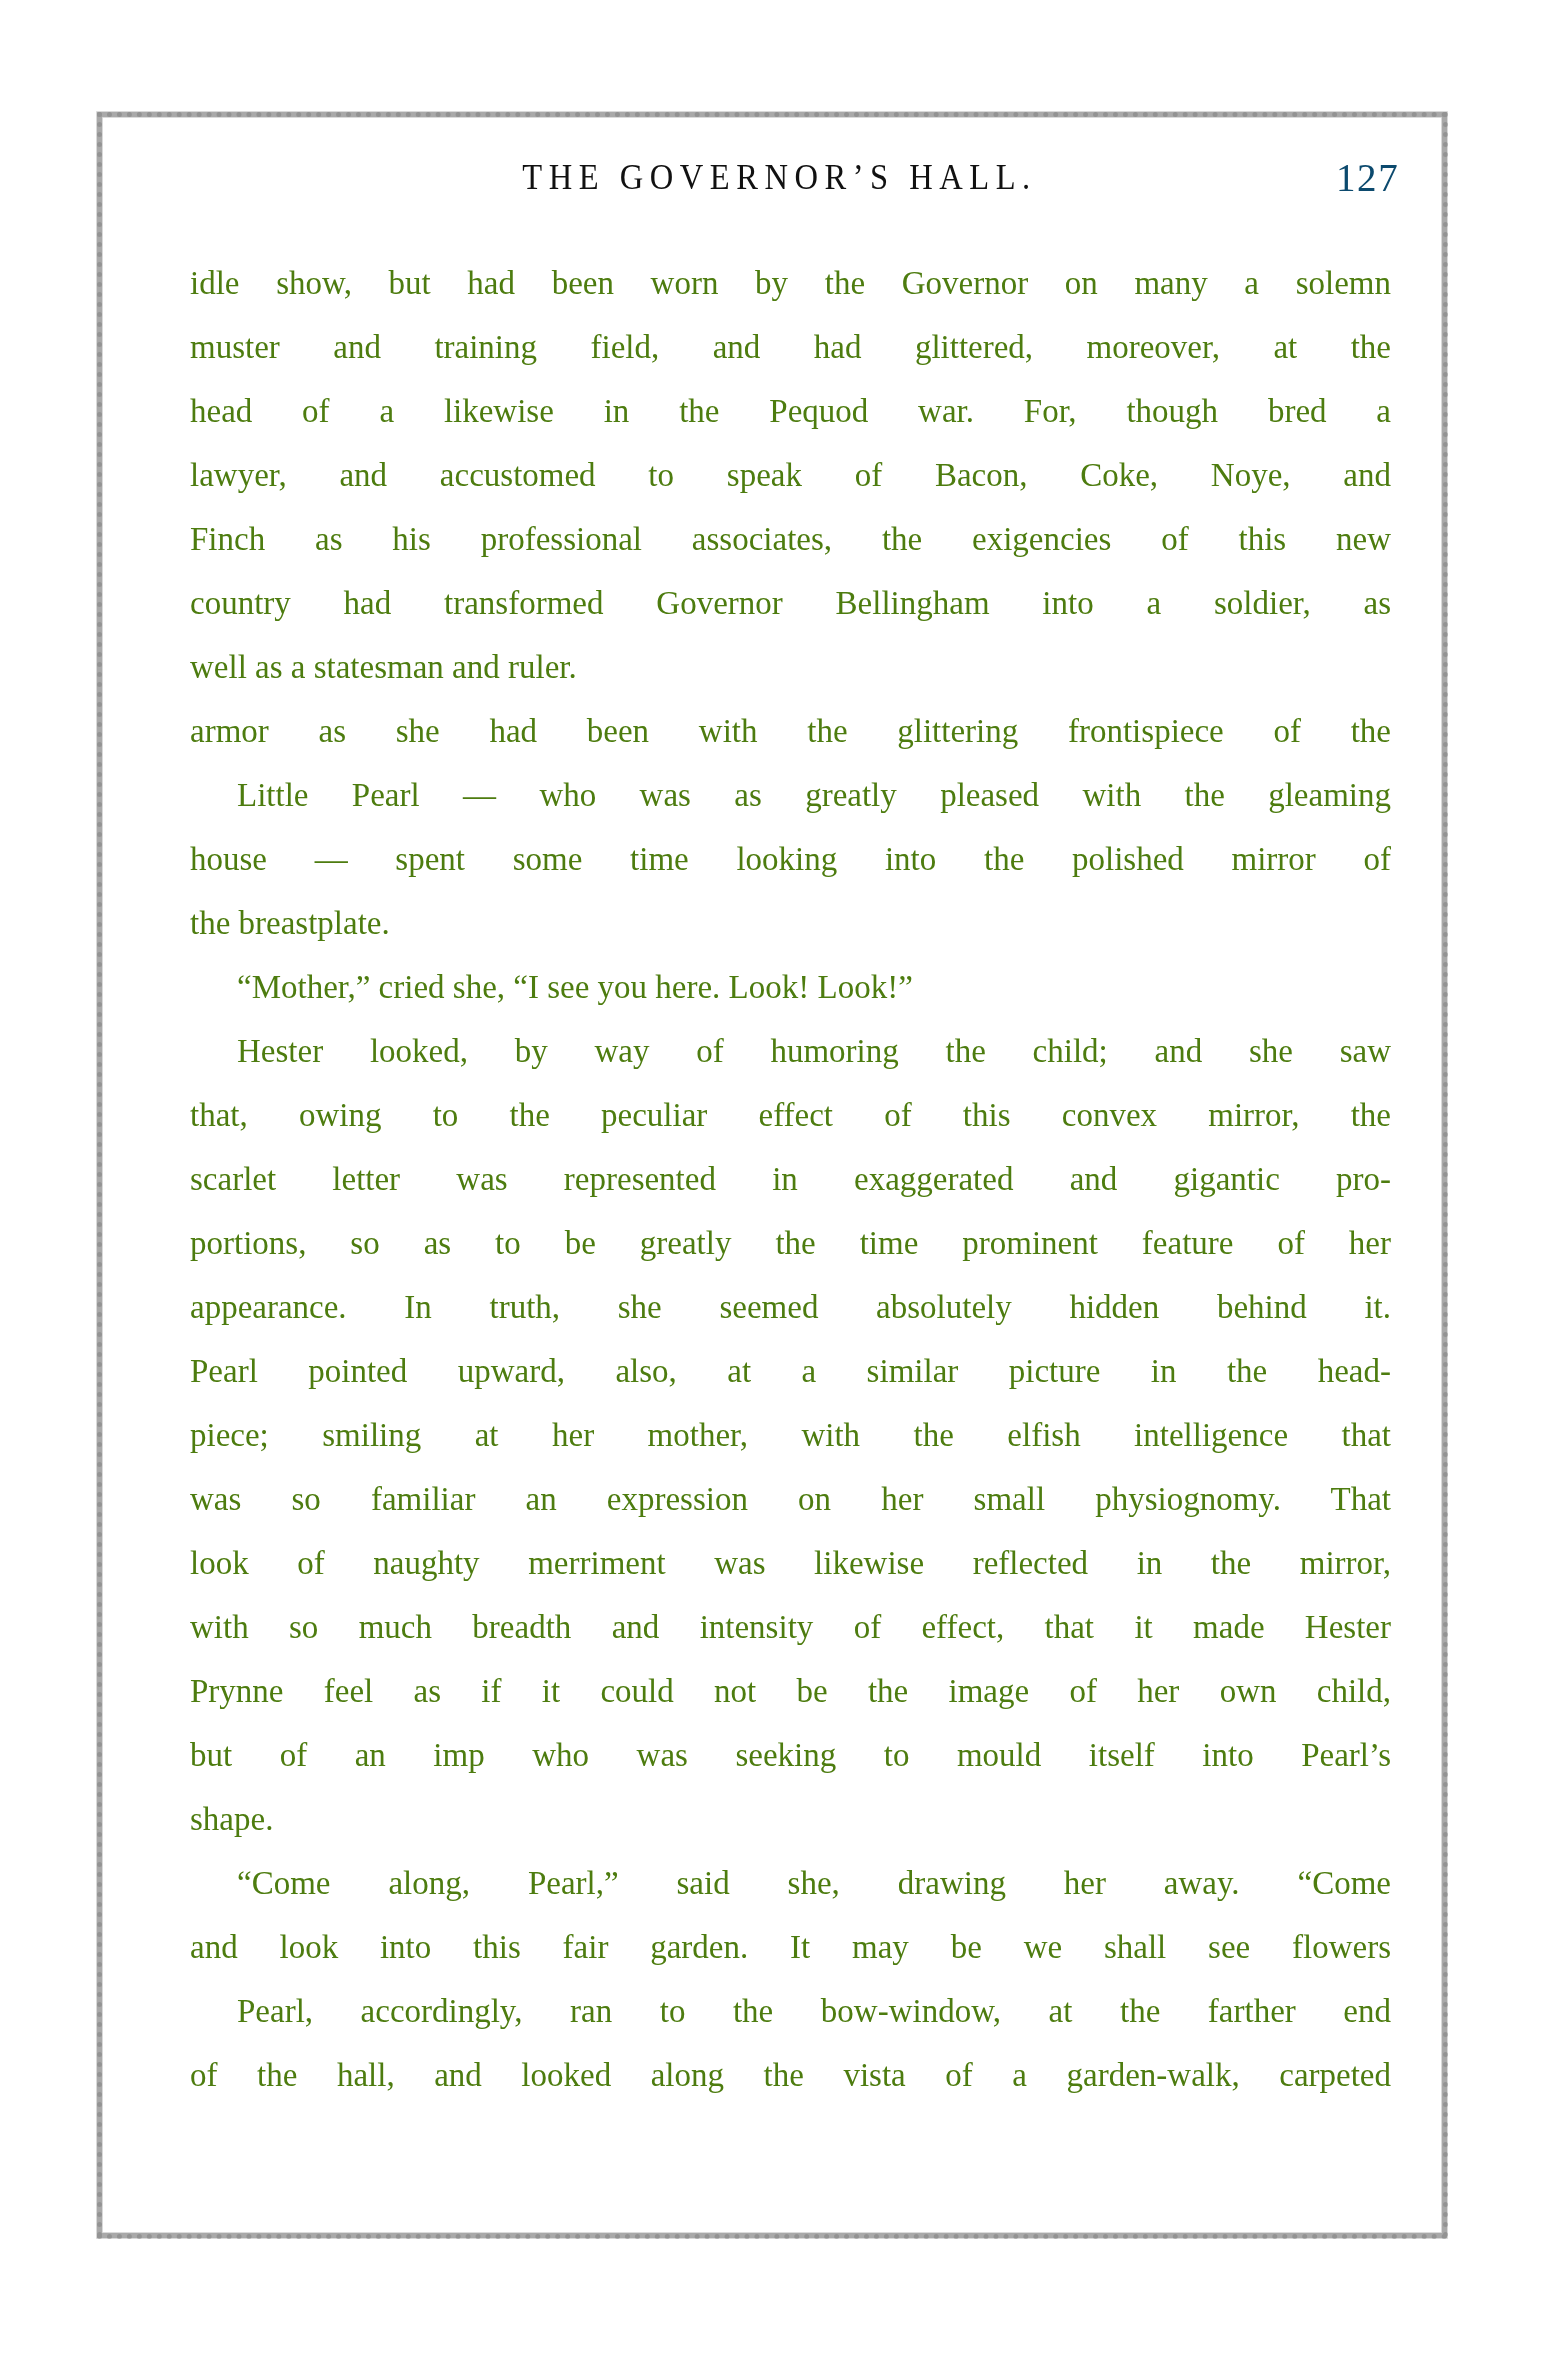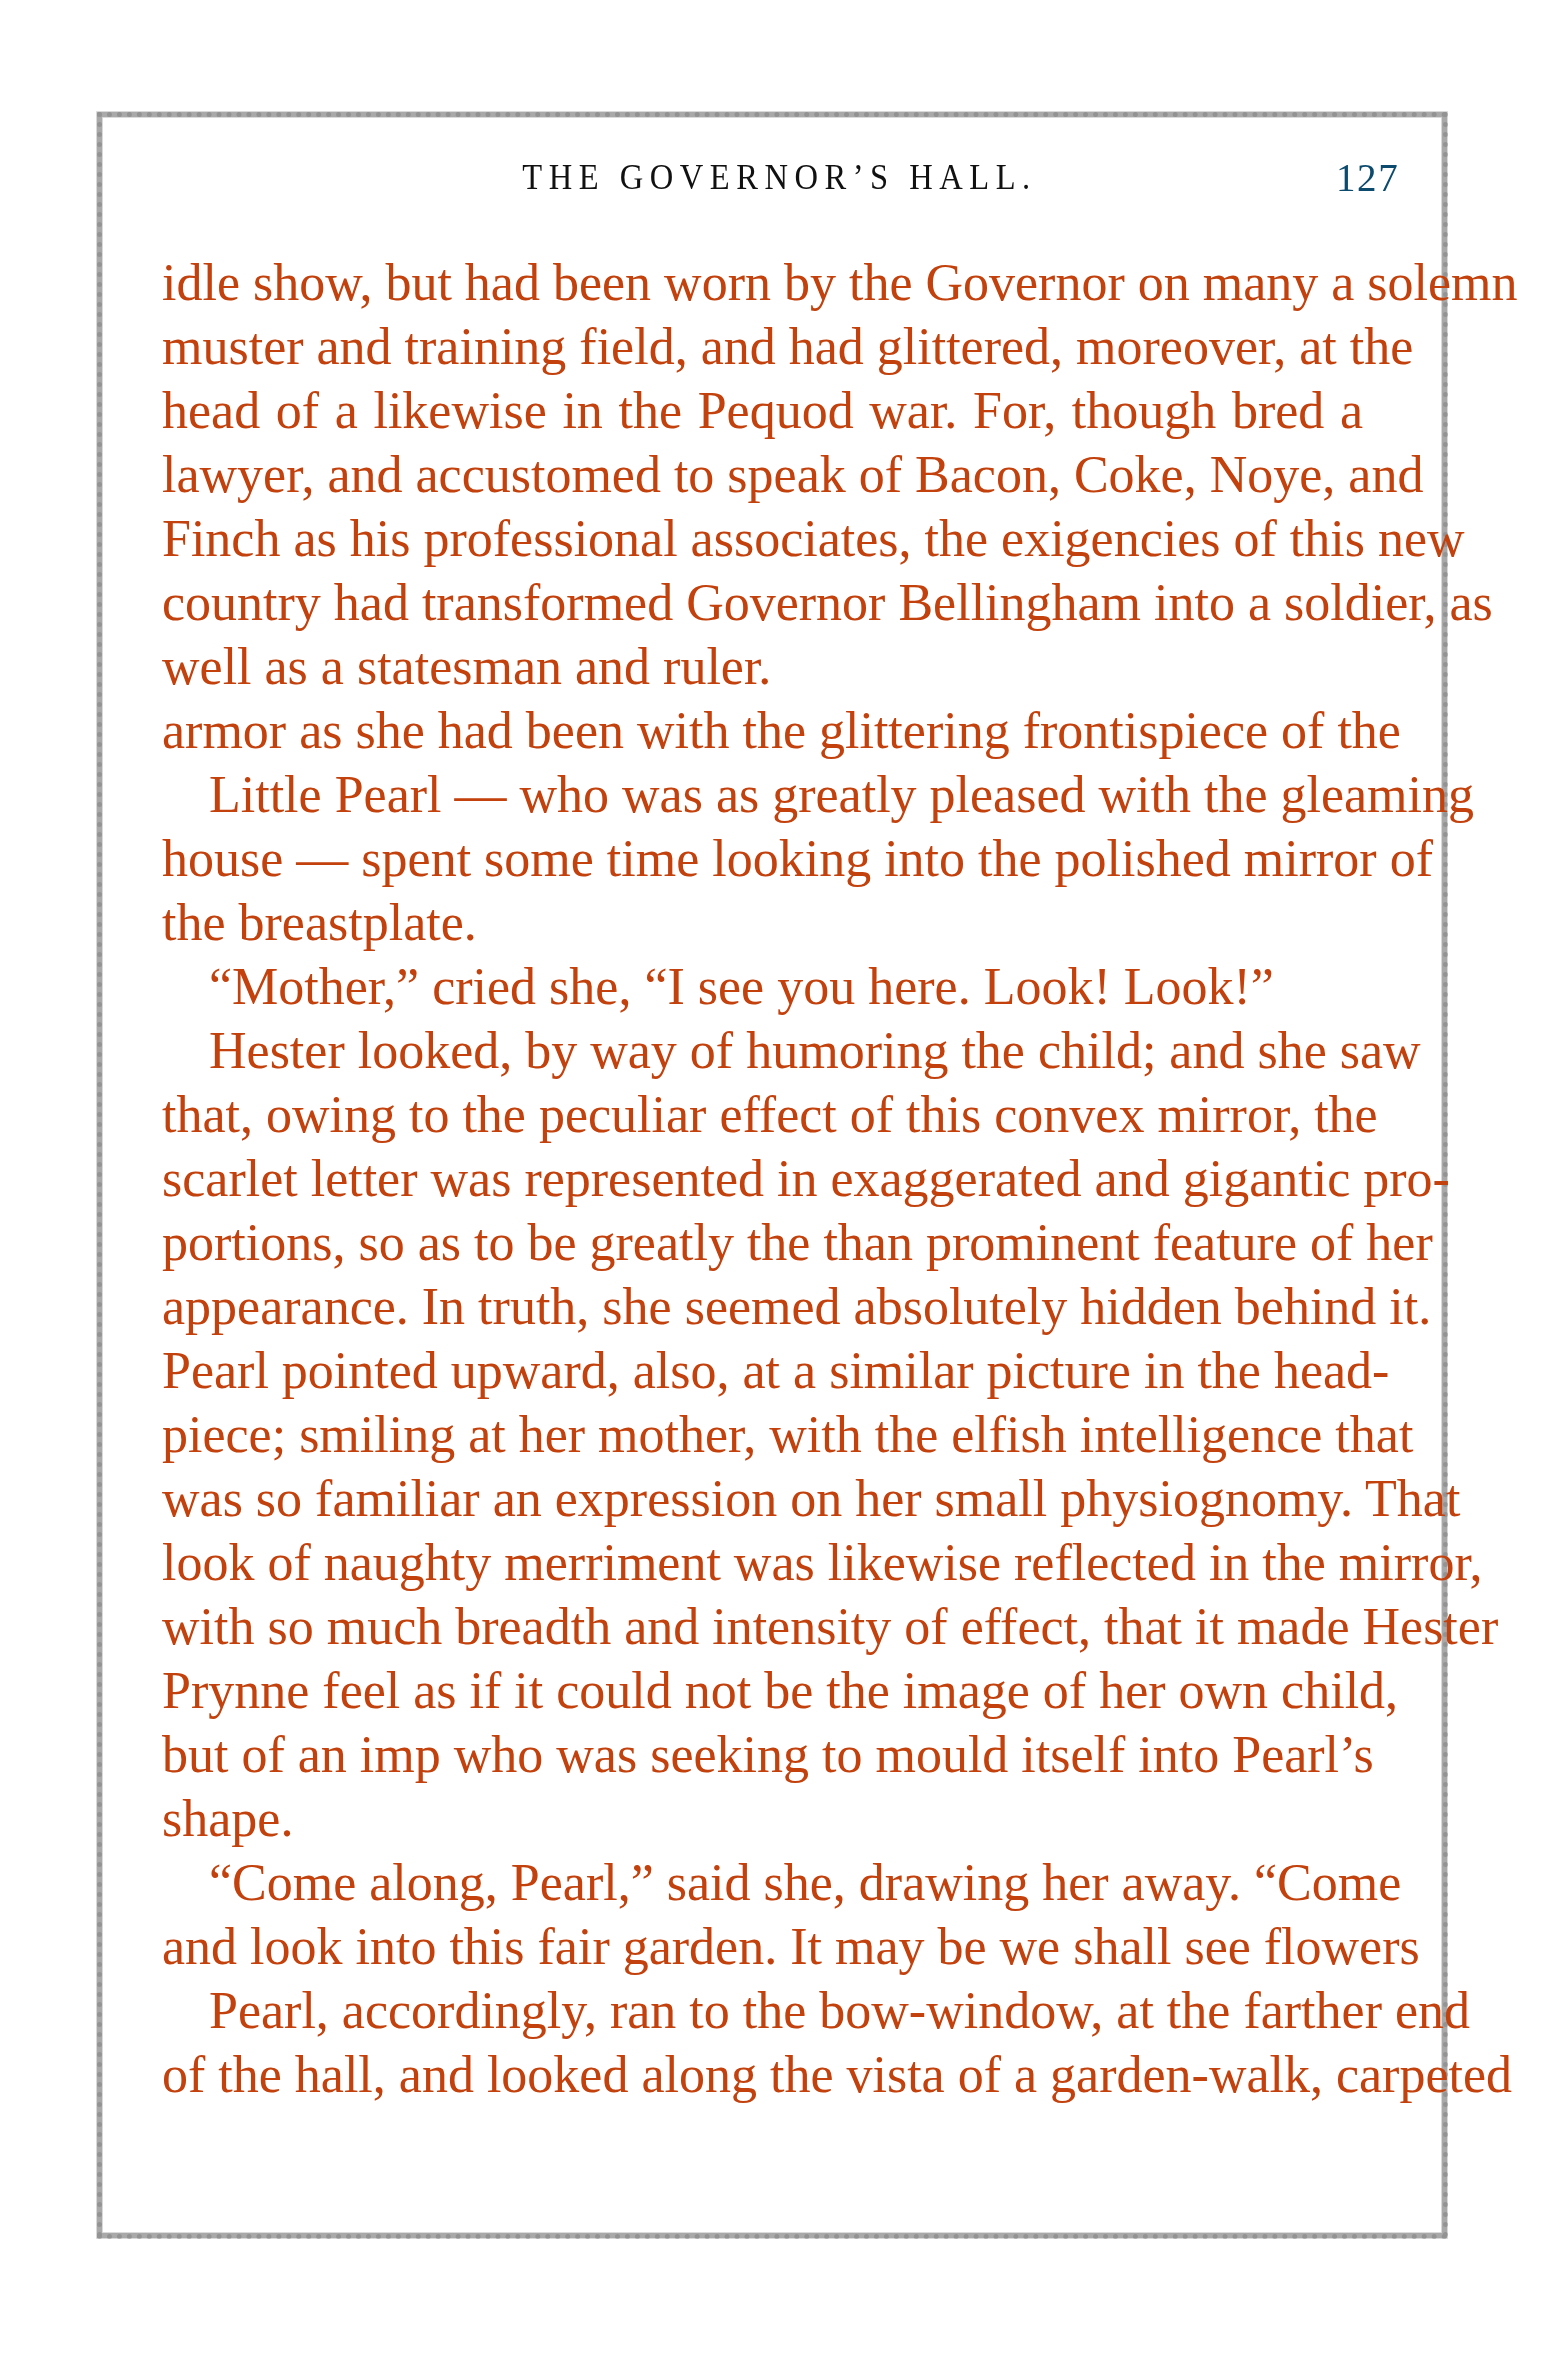--- a/index.html
+++ b/index.html
@@ -22,23 +22,23 @@
   .head-title {
     position: absolute; left: 471px; width: 614px; top: 0;
     font-size: 35px; line-height: 47px; letter-spacing: 7px; text-align: center;
     color: #111; white-space: nowrap; transform: scaleX(0.93); transform-origin: left center;
   }
   .page-number {
     position: absolute; left: 1313px; top: 0; font-size: 39px; line-height: 47px;
     color: #0c4a6e; letter-spacing: 1.6px;
   }
   .body-text {
-    position: absolute; left: 162px; top: 251px; width: 1201px;
+    position: absolute; left: 190px; top: 251px; width: 1201px;
     font-family: "Liberation Serif", "DejaVu Serif", serif;
-    font-size: 52px; color: #c2410c;
+    font-size: 33px; color: #4d7c0f;
   }
   .line {
     height: 64px; line-height: 64px; white-space: nowrap;
     text-align: justify; text-align-last: justify; overflow: visible;
   }
   .line.last { text-align-last: left; }
   .line.indent { padding-left: 47px; }
 </style>
 </head>
 <body>
@@ -59,21 +59,21 @@
     <div class="line">country had transformed Governor Bellingham into a soldier, as</div>
     <div class="line last">well as a statesman and ruler.</div>
     <div class="line">armor as she had been with the glittering frontispiece of the</div>
     <div class="line indent">Little Pearl — who was as greatly pleased with the gleaming</div>
     <div class="line">house — spent some time looking into the polished mirror of</div>
     <div class="line last">the breastplate.</div>
     <div class="line indent last">“Mother,” cried she, “I see you here.  Look!  Look!”</div>
     <div class="line indent">Hester looked, by way of humoring the child; and she saw</div>
     <div class="line">that, owing to the peculiar effect of this convex mirror, the</div>
     <div class="line">scarlet letter was represented in exaggerated and gigantic pro-</div>
-    <div class="line">portions, so as to be greatly the than prominent feature of her</div>
+    <div class="line">portions, so as to be greatly the time prominent feature of her</div>
     <div class="line">appearance.  In truth, she seemed absolutely hidden behind it.</div>
     <div class="line">Pearl pointed upward, also, at a similar picture in the head-</div>
     <div class="line">piece; smiling at her mother, with the elfish intelligence that</div>
     <div class="line">was so familiar an expression on her small physiognomy.  That</div>
     <div class="line">look of naughty merriment was likewise reflected in the mirror,</div>
     <div class="line">with so much breadth and intensity of effect, that it made Hester</div>
     <div class="line">Prynne feel as if it could not be the image of her own child,</div>
     <div class="line">but of an imp who was seeking to mould itself into Pearl’s</div>
     <div class="line last">shape.</div>
     <div class="line indent">“Come along, Pearl,” said she, drawing her away.  “Come</div>

